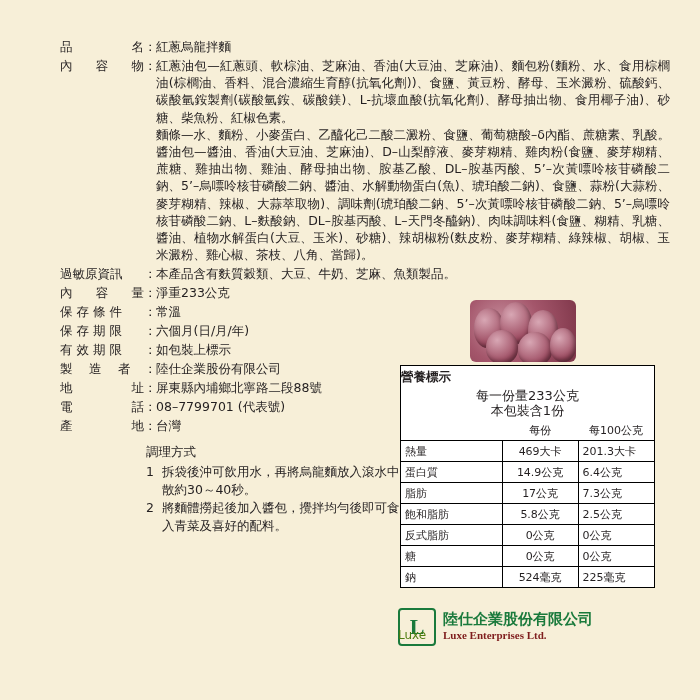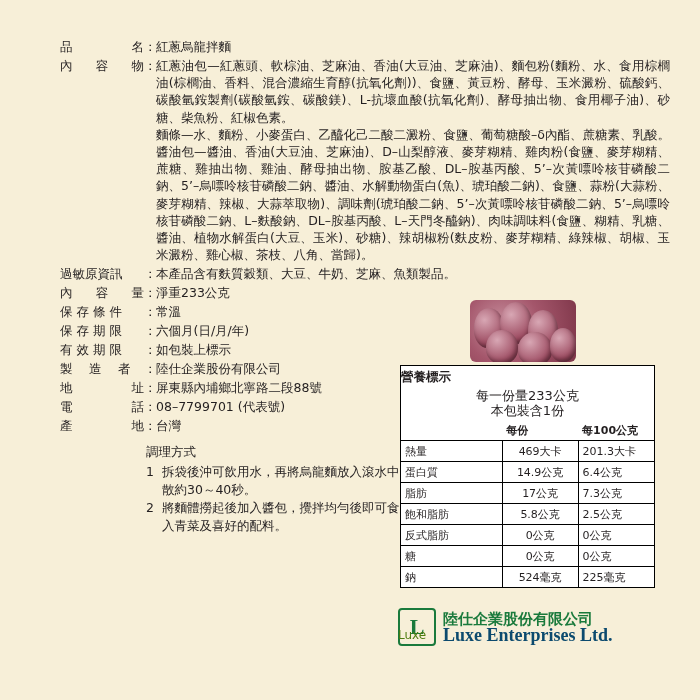--- a/index.html
+++ b/index.html
@@ -70,41 +70,41 @@
   .nutri .n-sub{padding:0 16px;font-size:13px;line-height:15px;text-align:center;}
   .nutri table{width:100%;border-collapse:collapse;margin-top:2px;}
   .nutri td{
     border-top:1px solid #000;
     padding:2px 4px;font-size:11px;height:16px;
   }
   .nutri tr.head td{border-top:1px solid #000;}
   .nutri td.c1{width:40%;}
   .nutri td.c2{width:30%;text-align:center;border-left:1px solid #000;}
   .nutri td.c3{width:30%;border-left:1px solid #000;}
-  .nutri tr.head td.c2,.nutri tr.head td.c3{border-left:none;text-align:left;font-weight:bold;}
+  .nutri tr.head td.c2,.nutri tr.head td.c3{border-left:none;text-align:center;}
   .nutri tr.head td{border-top:none;}
   .nutri .thickline td{border-top:1.5px solid #000;}
   
   .footer{
     position:absolute;
     left:398px;top:608px;
     display:flex;align-items:center;
   }
   .logo-mark{
     width:34px;height:34px;
     border:2.5px solid #1a7a3c;
     border-radius:4px;
     color:#1a7a3c;
     font-weight:bold;font-size:22px;
     display:flex;align-items:center;justify-content:center;
     font-family:"Liberation Serif",serif;
     margin-right:7px;
   }
   .logo-txt .l1{font-size:15px;color:#1a7a3c;font-weight:bold;line-height:17px;}
-  .logo-txt .l2{font-size:18px;color:#0c4a6e;font-weight:bold;line-height:15px;font-family:"Liberation Serif",serif;}
+  .logo-txt .l2{font-size:11px;color:#7f1d1d;font-weight:bold;line-height:15px;font-family:"Liberation Serif",serif;}
   .sub-luxe{
     position:absolute;left:398px;top:628px;font-size:12px;color:#4d7c0f;font-weight:normal;
   }
 </style>
 </head>
 <body>
 
 <div class="page">
 
   <div class="row">

